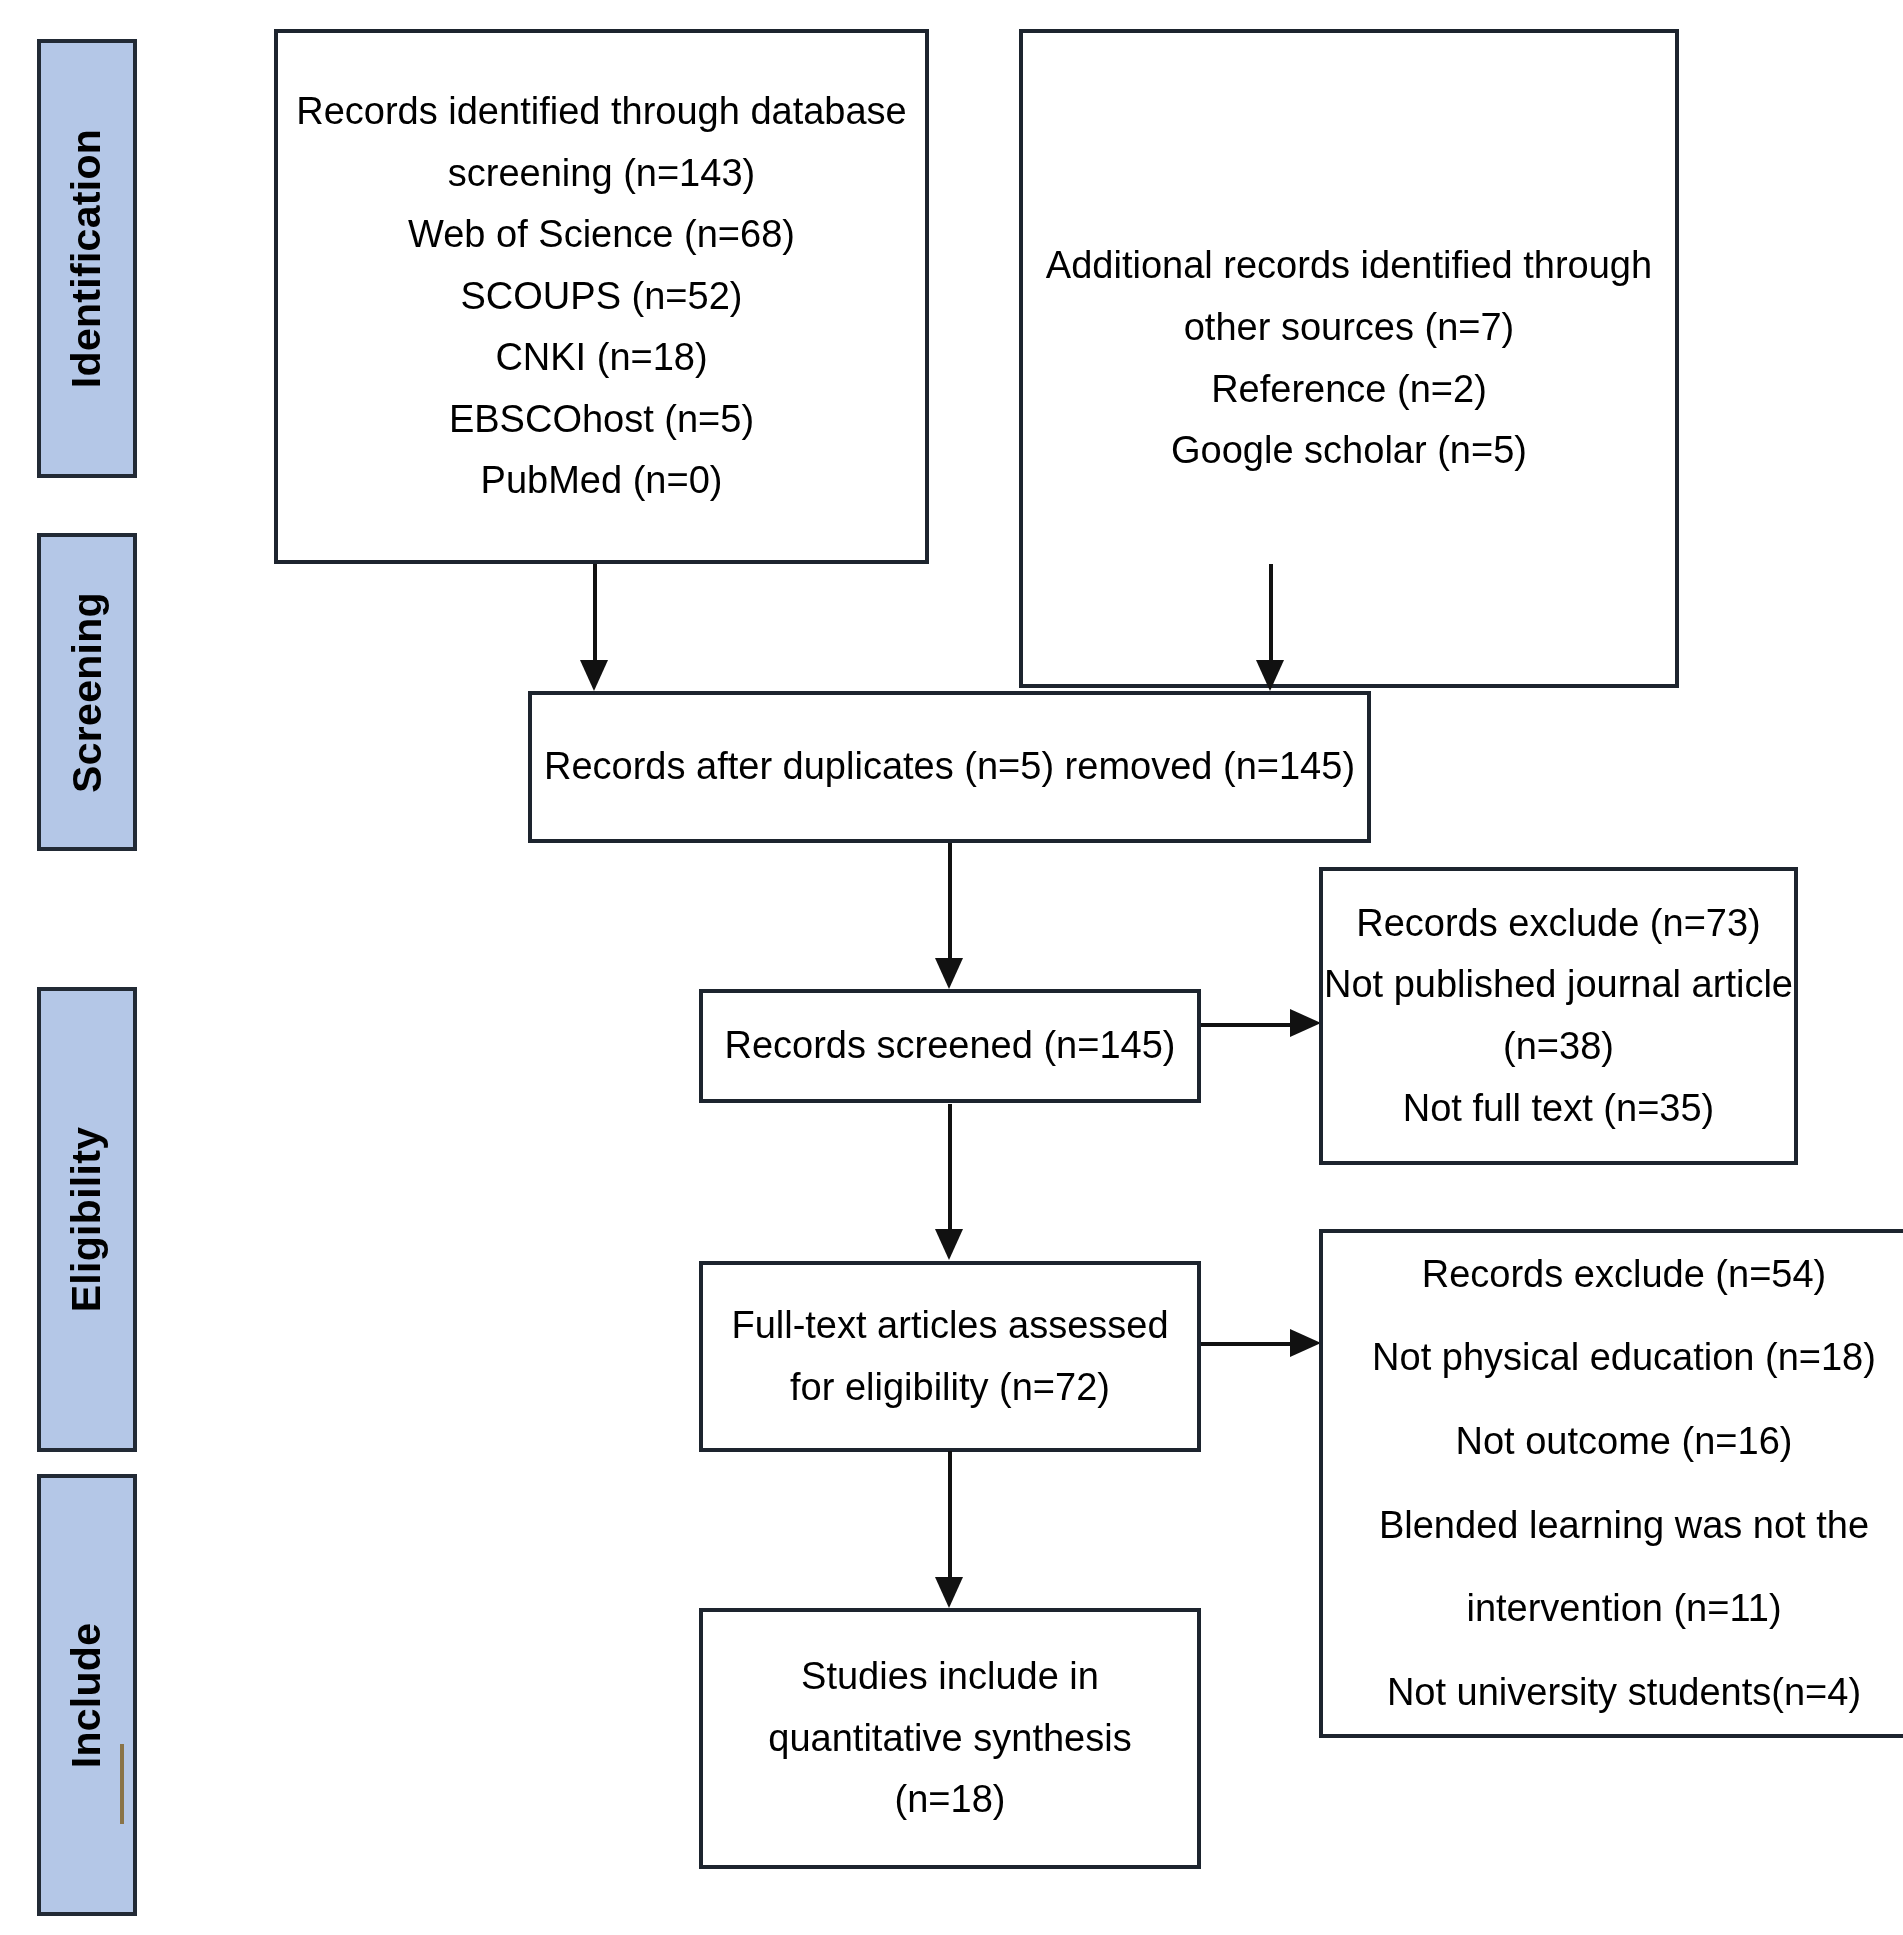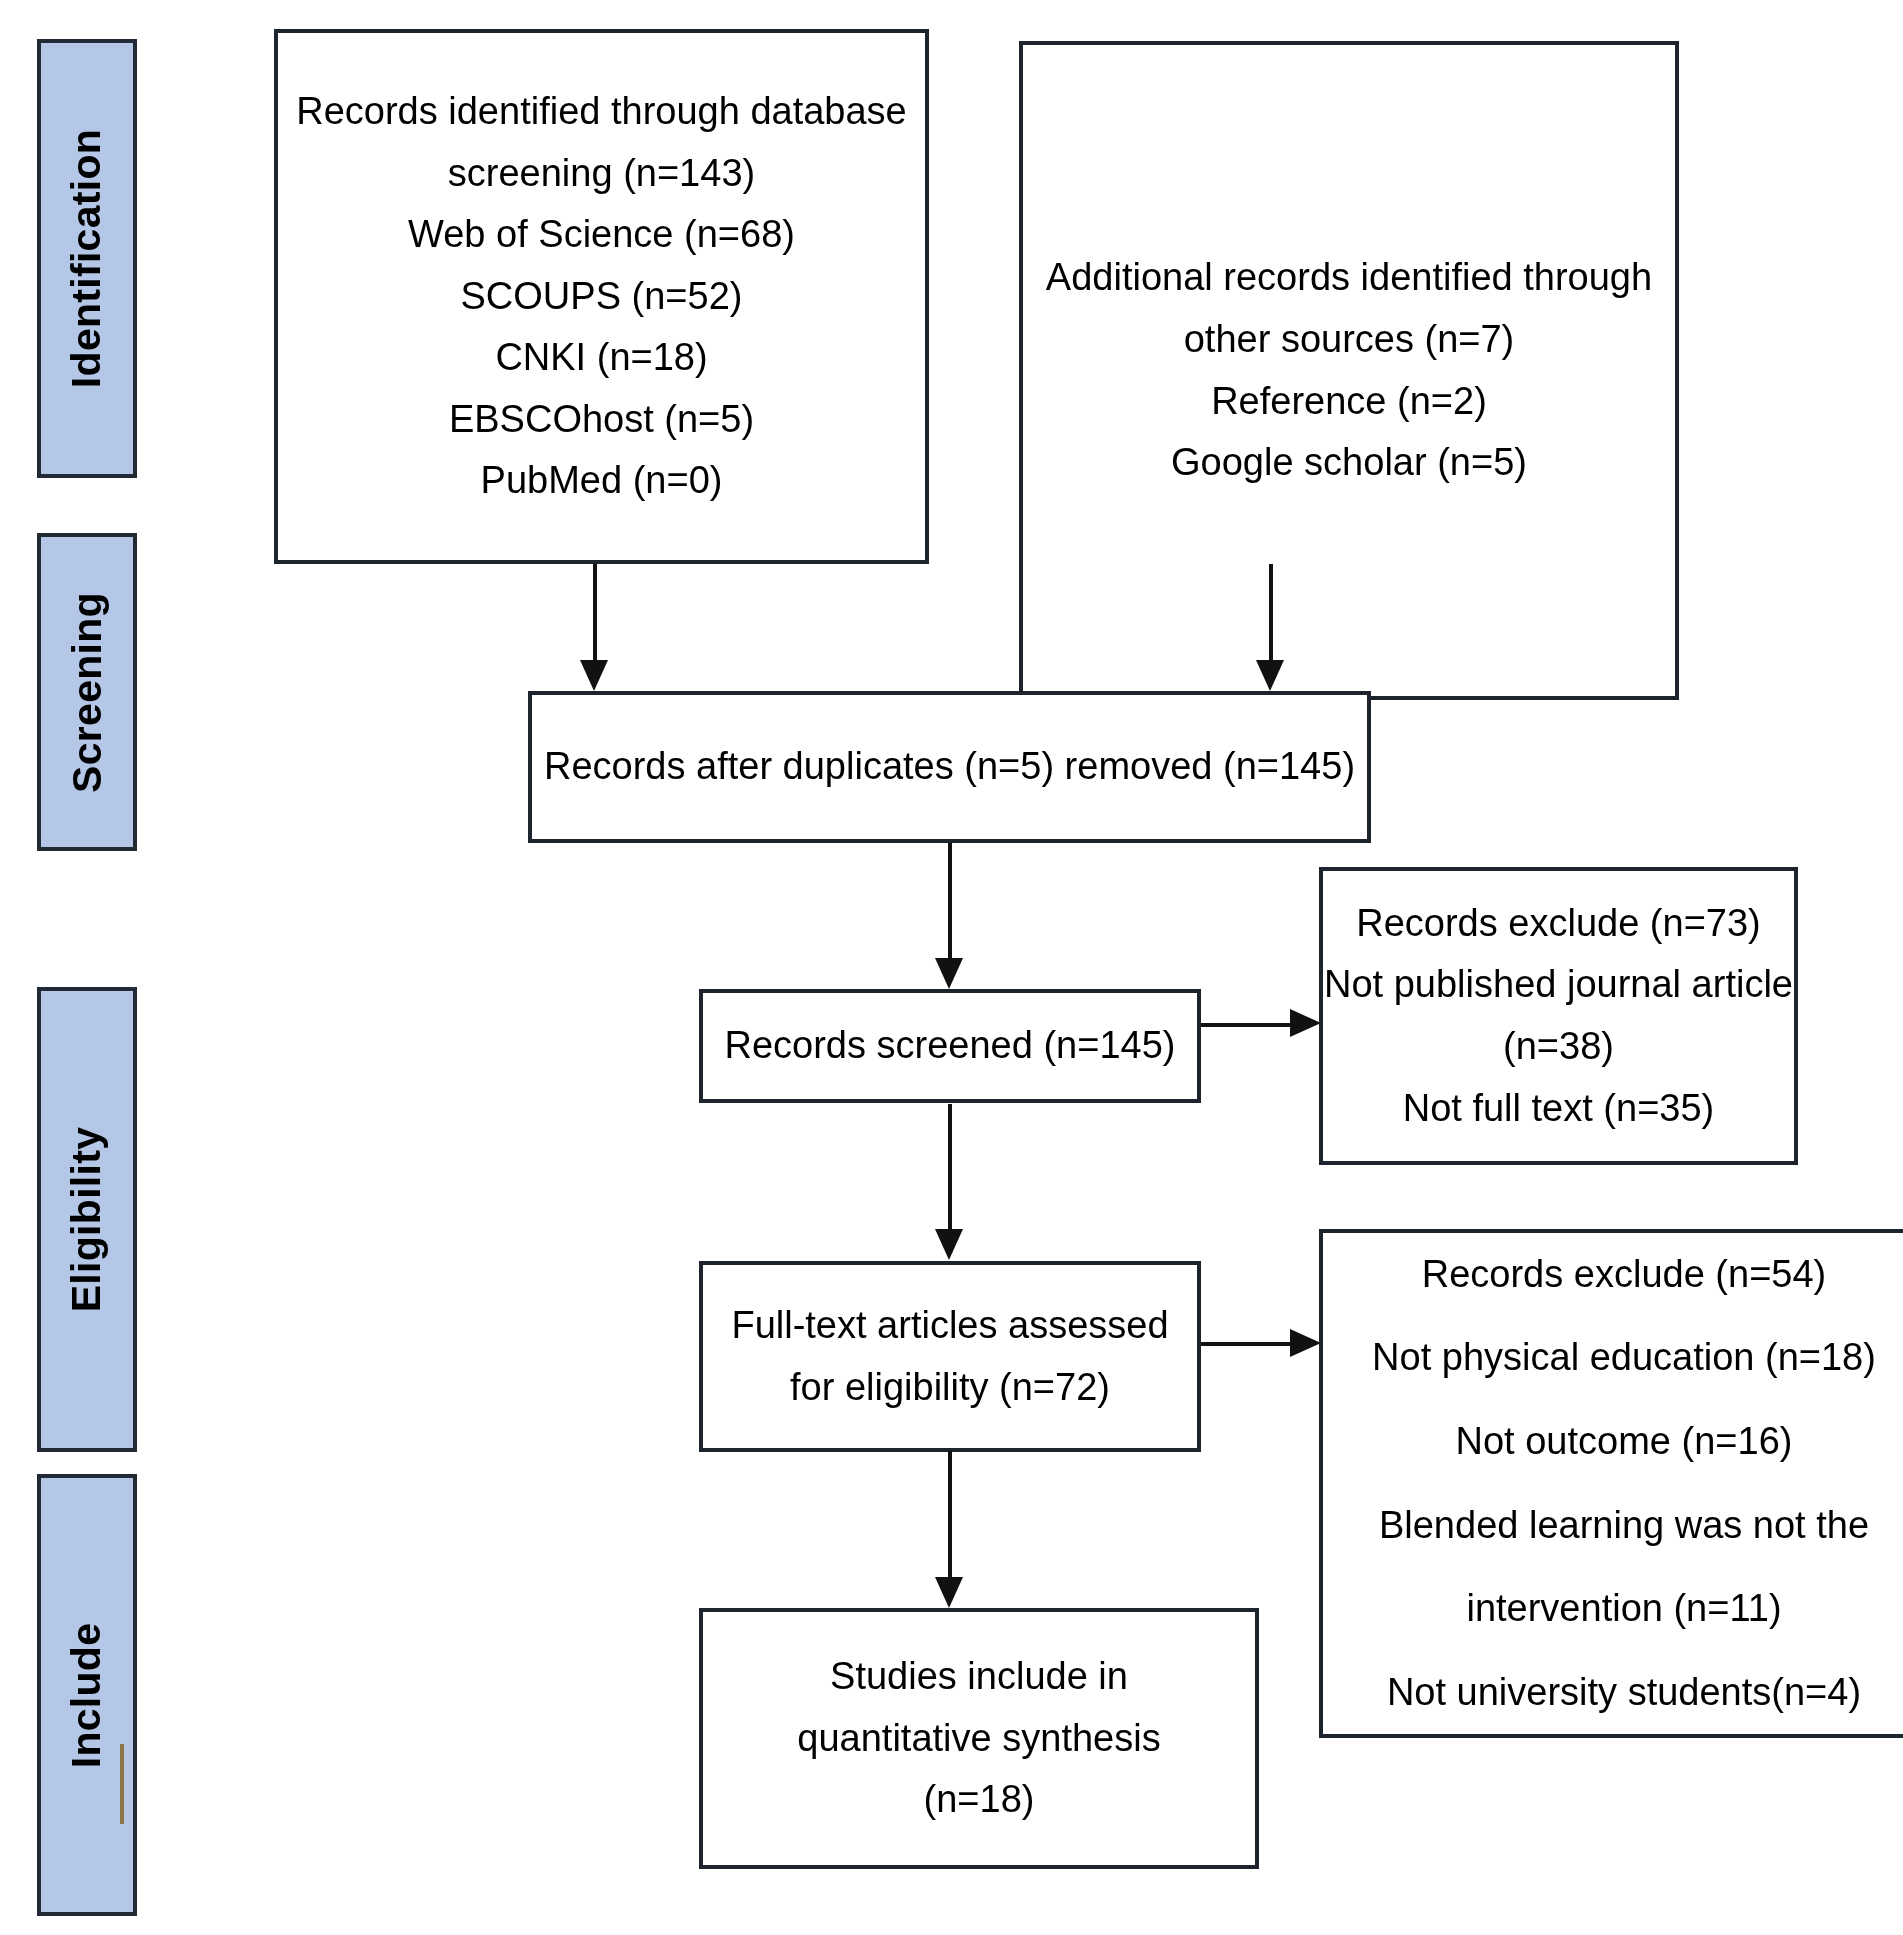--- a/index.html
+++ b/index.html
@@ -119,21 +119,21 @@
   <div class="node" style="left:274px; top:29px; width:655px; height:535px;">
     <span class="ln">Records identified through database</span>
     <span class="ln">screening (n=143)</span>
     <span class="ln">Web of Science (n=68)</span>
     <span class="ln">SCOUPS (n=52)</span>
     <span class="ln">CNKI (n=18)</span>
     <span class="ln">EBSCOhost (n=5)</span>
     <span class="ln">PubMed (n=0)</span>
   </div>
 
-  <div class="node" style="left:1019px; top:29px; width:660px; height:659px;margin-top:12px;">
+  <div class="node" style="left:1019px; top:29px; width:660px; height:659px;">
     <span class="ln">Additional records identified through</span>
     <span class="ln">other sources (n=7)</span>
     <span class="ln">Reference (n=2)</span>
     <span class="ln">Google scholar (n=5)</span>
   </div>
 
   <div class="vline" style="left:593px; top:564px; height:96px;"></div>
   <div class="arrow-down" style="left:580px; top:660px;"></div>
 
   <div class="vline" style="left:1269px; top:564px; height:96px;"></div>
@@ -176,20 +176,20 @@
     <span class="ln">Not physical education (n=18)</span>
     <span class="ln">Not outcome (n=16)</span>
     <span class="ln">Blended learning was not the</span>
     <span class="ln">intervention (n=11)</span>
     <span class="ln">Not university students(n=4)</span>
   </div>
 
   <div class="vline" style="left:948px; top:1451px; height:126px;"></div>
   <div class="arrow-down" style="left:935px; top:1577px;"></div>
 
-  <div class="node" style="left:699px; top:1608px; width:560px; height:261px;">
+  <div class="node" style="left:699px; top:1608px; width:502px; height:261px;">
     <span class="ln">Studies include in</span>
     <span class="ln">quantitative synthesis</span>
     <span class="ln">(n=18)</span>
   </div>
 
 </div>
 
 
 </body></html>

